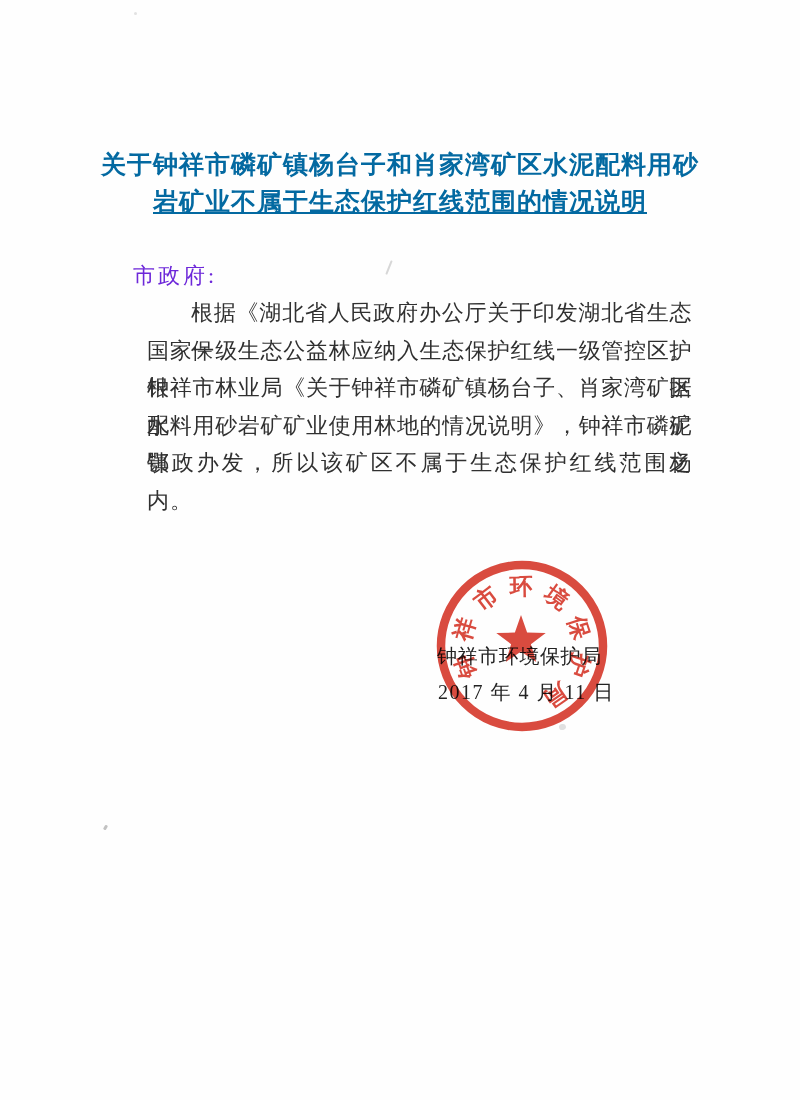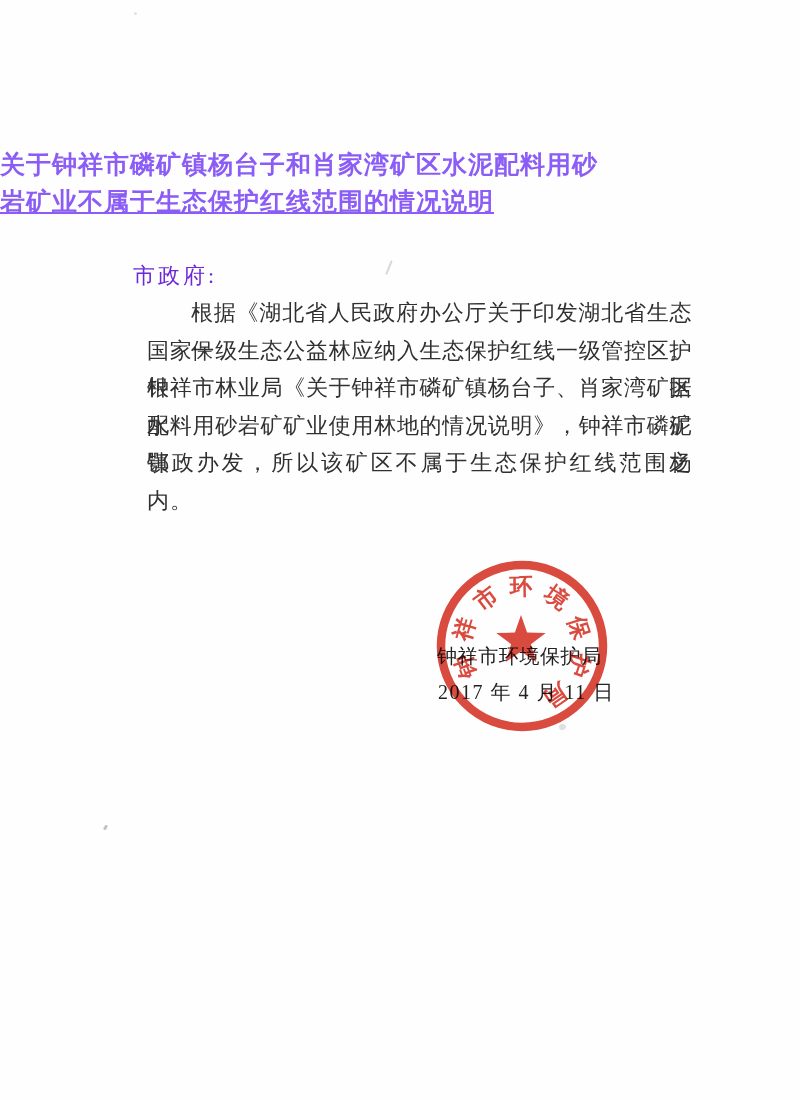--- a/index.html
+++ b/index.html
@@ -8,23 +8,23 @@
     background:#ffffff;
     font-family:"Liberation Serif", serif;
     color:#2e2e2e;
   }
   .page {
     position:relative; width:800px; height:1100px;
     background:#fefefe; overflow:hidden;
   }
   .title-line {
     position:absolute; left:0; width:800px;
-    text-align:left;
+    text-align:center;
     font-family:"Liberation Sans", sans-serif;
-    font-weight:bold; font-size:25px; color:#8b5cf6;
+    font-weight:bold; font-size:25px; color:#0369a1;
     letter-spacing:1px; line-height:30px;
   }
   .title-line.l1 { top:149px; }
   .title-line.l2 { top:186px;text-decoration:underline; }
 
   .salutation {
     position:absolute; left:133px; top:261px;
     font-size:22px; letter-spacing:3px; color:#6d28d9;
   }
 

